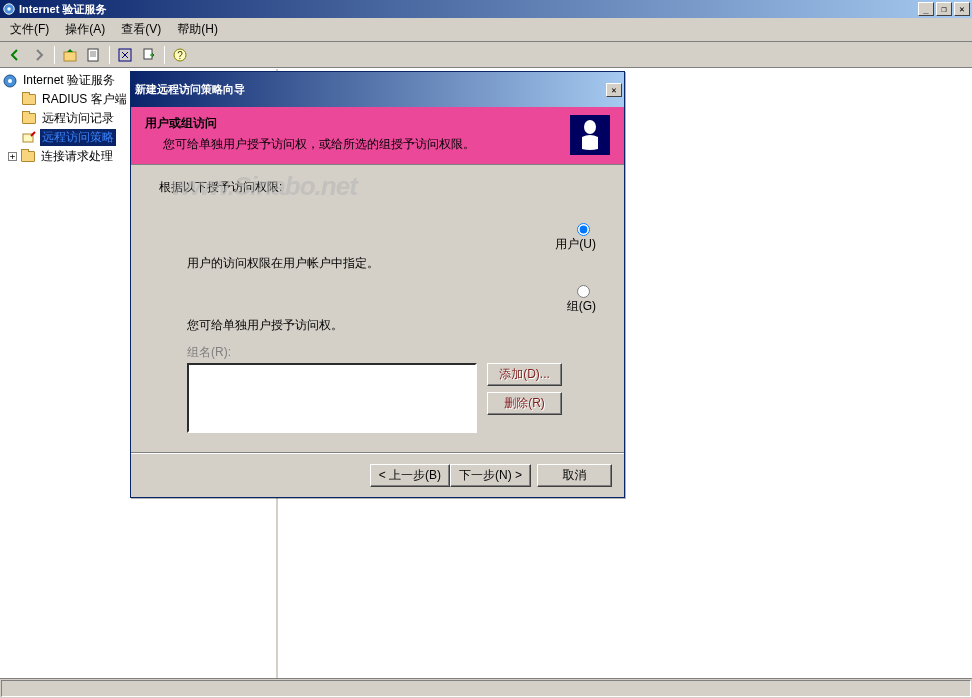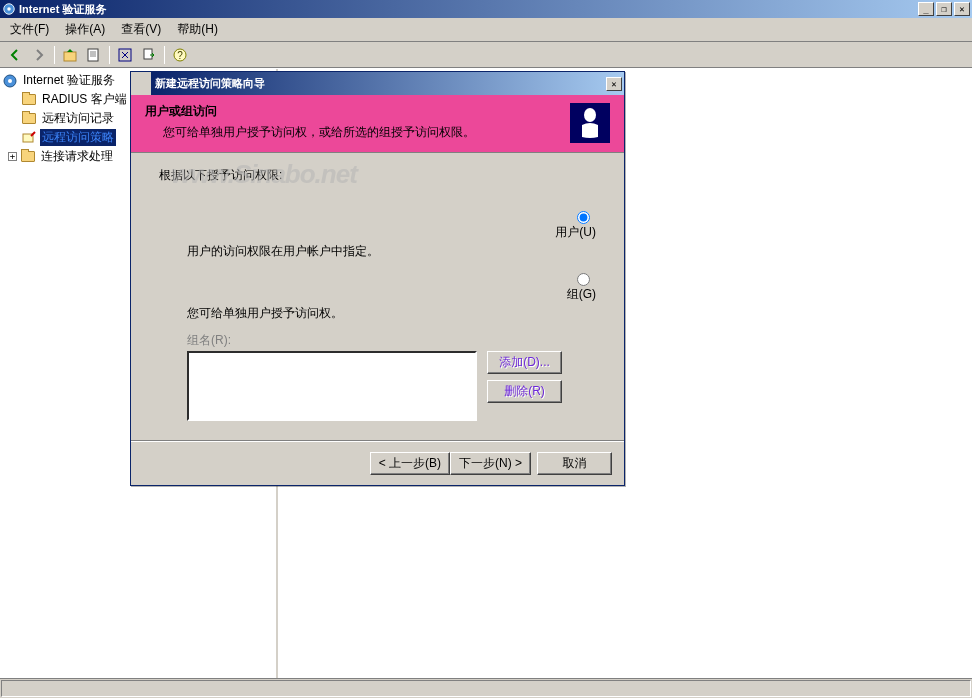--- a/index.html
+++ b/index.html
@@ -141,28 +141,27 @@
 .wizard {
   position: absolute;
   left: 130px;
   top: 71px;
   width: 495px;
   background: #d4d0c8;
   border: 1px solid #0a246a;
   box-shadow: 1px 1px 0 rgba(0,0,0,0.3);
 }
 .wizard-titlebar {
-  height: 23px;
+  height: 35px;
   background: linear-gradient(to right, #0a246a, #a6caf0);
   color: #fff;
   display: flex; align-items: center;
   padding: 0 2px;
   font-weight: bold;
   font-size: 11px;
-  margin-left: 20px;
 }
 .wizard-titlebar .title-text { flex: 1; padding-left: 2px;}
 .wizard-header {
   background: #ec4899;
   padding: 8px 14px;
   display: flex;
   border-bottom: 1px solid #808080;
   min-height: 58px;
 }
 .wizard-header-text { flex: 1; }
@@ -232,21 +231,21 @@
   height: 23px;
   background: #d4d0c8;
   border: 1px solid;
   border-color: #fff #404040 #404040 #fff;
   box-shadow: inset -1px -1px 0 #808080, inset 1px 1px 0 #d4d0c8;
   font-size: 12px;
   font-family: inherit;
   cursor: default;
   padding: 0 8px;
 }
-.btn[disabled] { color: #6d28d9; text-shadow: 1px 1px 0 #fff; }
+.btn[disabled] { color: #7f1d1d; text-shadow: 1px 1px 0 #fff; }
 .btn-group { display: flex; }
 .btn-group .btn:first-child { border-right-width: 1px; }
 .statusbar {
   height: 20px;
   border-top: 1px solid #808080;
   background: #d4d0c8;
   display: flex;
 }
 .status-cell {
   flex: 1;

